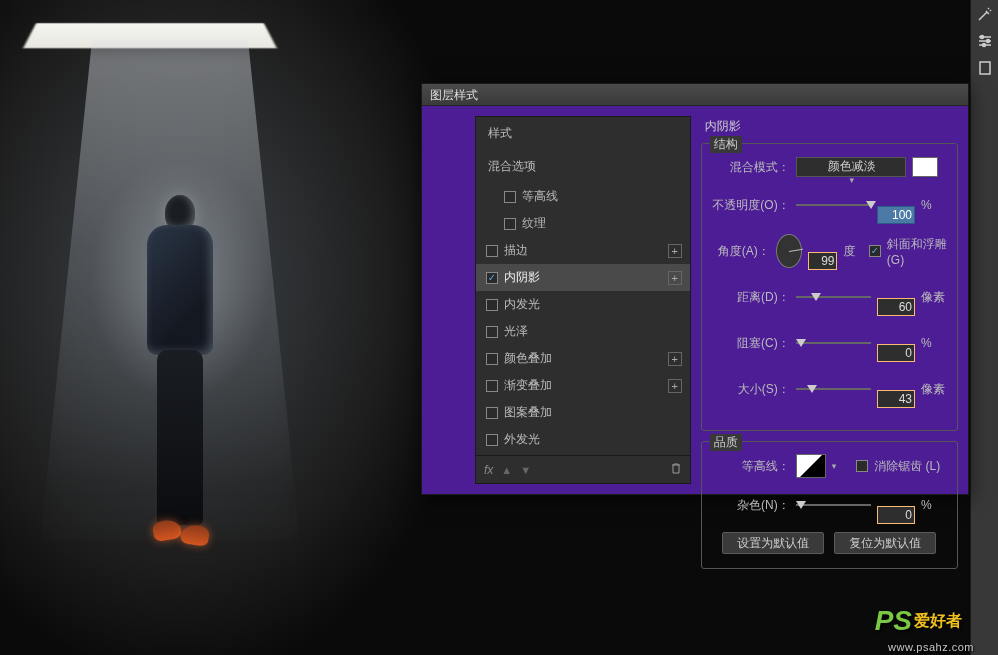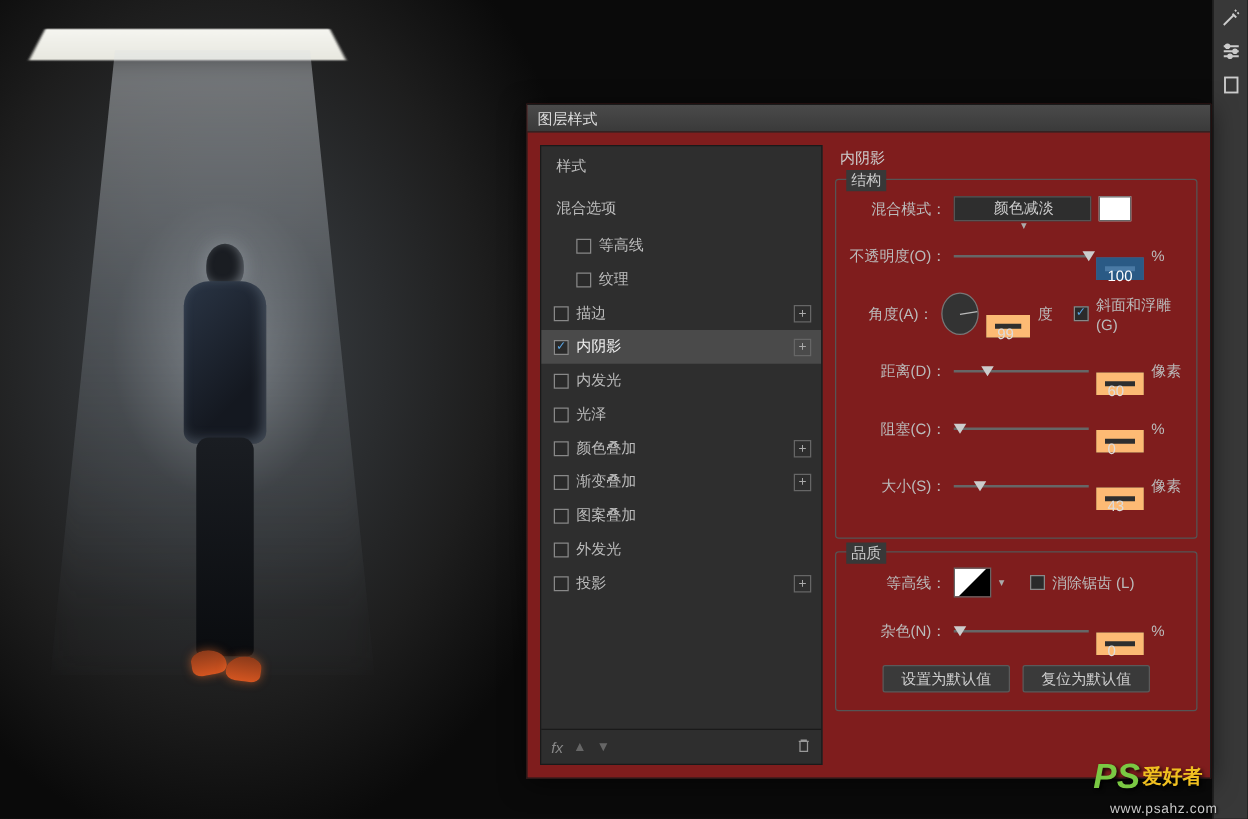--- a/index.html
+++ b/index.html
@@ -31,33 +31,33 @@
 .shoe2 { position:absolute; left:56px; top:330px; width:28px; height:20px; background:linear-gradient(180deg,#8b3a1a,#d45520); border-radius:60% 40% 30% 30%; transform:rotate(8deg); box-shadow:0 0 8px rgba(255,120,50,0.5); }
 
 .right-tools {
   position: absolute; right: 0; top: 0; width: 28px; height: 100%;
   background: #383838; border-left: 1px solid #1a1a1a;
   display: flex; flex-direction: column; align-items: center; gap: 8px; padding-top: 6px;
 }
 .right-tools svg { width: 16px; height: 16px; stroke: #ccc; fill: none; stroke-width: 1.5; }
 
 .dialog {
-  position: absolute; left: 421px; top: 83px; width: 548px; height: 540px;
-  background: #7f1d1d; border: 1px solid #1a1a1a;
+  position: absolute; left: 421px; top: 83px; width: 548px; height: 412px;
+  background: #4c1d95; border: 1px solid #1a1a1a;
   box-shadow: 0 4px 20px rgba(0,0,0,0.6);
 }
 .titlebar {
   height: 22px; background: linear-gradient(180deg,#4a4a4a,#3a3a3a);
   color: #ddd; padding: 3px 8px; border-bottom: 1px solid #222;
 }
 .dialog-body { display: flex; padding: 10px; gap: 10px; height: calc(100% - 22px); }
 
 .left-panel {
   width: 226px; background: #2e2e2e; border: 1px solid #1a1a1a;
-  display: flex; flex-direction: column;
+  display: flex; flex-direction: column; margin-left: 43px;
 }
 .styles-list { flex: 1; overflow: hidden; }
 .style-header { color: #bbb; padding: 8px 12px; }
 .style-row {
   display: flex; align-items: center; padding: 5px 10px; color: #bbb; gap: 6px;
   position: relative;
 }
 .style-row.indent { padding-left: 28px; }
 .style-row.active { background: #4a4a4a; color: #eee; }
 .cb {
@@ -99,22 +99,22 @@
 .slider {
   flex: 1; height: 16px; position: relative; display: flex; align-items: center;
 }
 .slider-track { height: 2px; background: #666; width: 100%; }
 .slider-thumb {
   position: absolute; width: 0; height: 0;
   border-left: 5px solid transparent; border-right: 5px solid transparent; border-top: 8px solid #ccc;
   top: 4px;
 }
 .num-input {
-  width: 38px; height: 18px; background: #2e2e2e; border: 7px solid #fdba74; color: #ddd;
-  text-align: left; padding: 1px 2px; margin-top: 20px;
+  width: 38px; height: 18px; background: #2e2e2e; border: 1px solid #fdba74; color: #ddd;
+  text-align: right; padding: 1px 2px; margin-top: 20px;
 }
 .num-input.hl { background: #4a7aa5; color: #fff; border-color: #2a5a85; }
 .unit { width: 26px; color: #bbb; }
 .angle-dial {
   width: 34px; height: 34px; border: 1px solid #777; border-radius: 50%; position: relative; background: #333;
 }
 .angle-dial::after {
   content: ""; position: absolute; left: 50%; top: 50%; width: 14px; height: 1px; background: #bbb;
   transform-origin: left center; transform: rotate(-9deg);
 }

